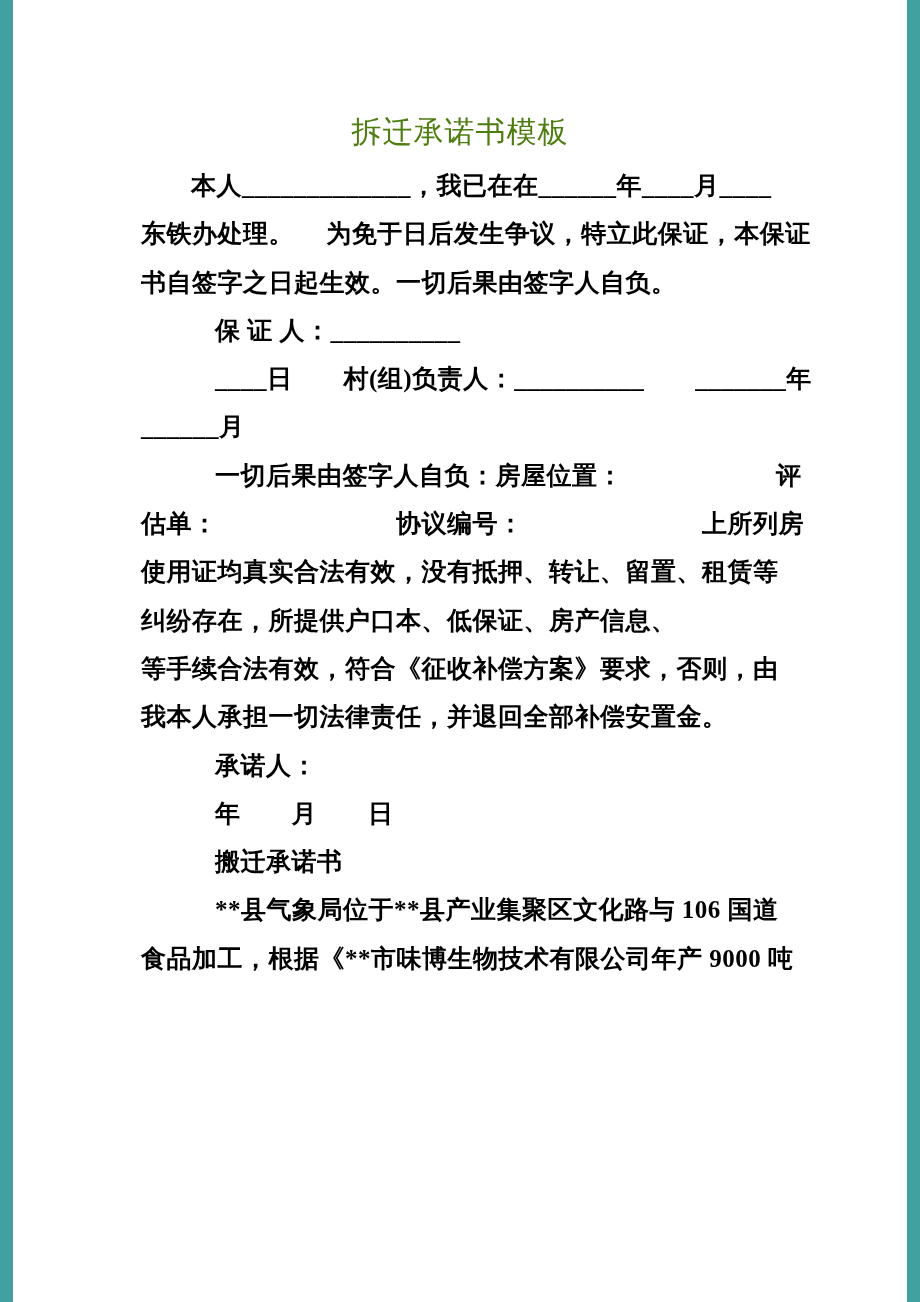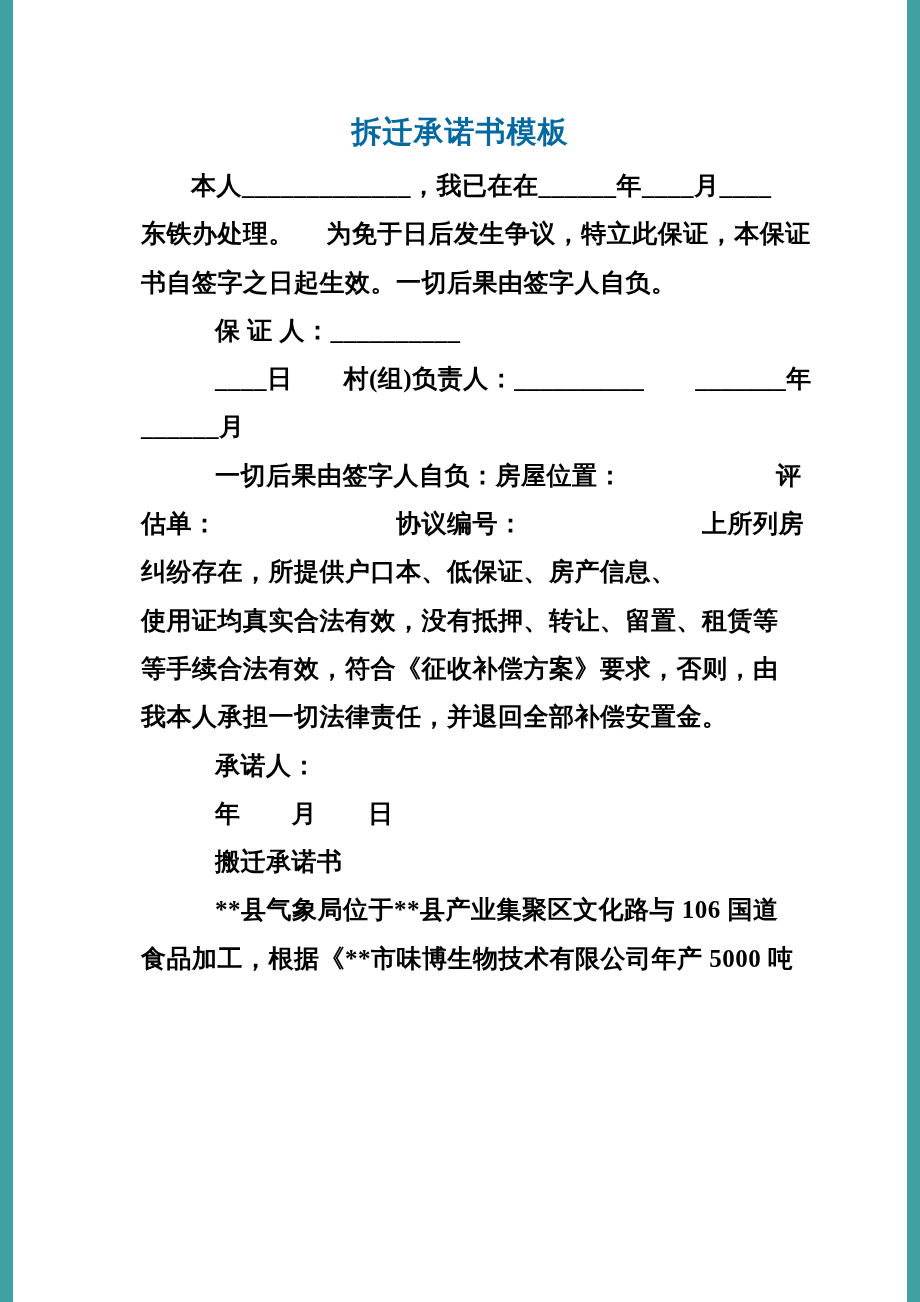--- a/index.html
+++ b/index.html
@@ -27,23 +27,23 @@
   }
   .edge-bar.left  { left: 0; }
   .edge-bar.right { right: 0; }
   .doc-title {
     position: absolute;
     top: 112px;
     left: 0;
     width: 100%;
     text-align: center;
     font-size: 30px;
-    font-weight: bold;
+    font-weight: normal;
     letter-spacing: 1px;
-    color: #0369a1;
+    color: #4d7c0f;
     white-space: pre;
   }
   .doc-body {
     position: absolute;
     top: 170px;
     left: 141px;
     width: 730px;
     color: #000000;
     font-weight: bold;
   }
@@ -68,23 +68,23 @@
 
   <div class="doc-body">
       <div class="line ind2">本人_____________，我已在在______年____月____</div>
       <div class="line">东铁办处理。　 为免于日后发生争议，特立此保证，本保证</div>
       <div class="line">书自签字之日起生效。一切后果由签字人自负。</div>
       <div class="line ind3">保 证 人：__________</div>
       <div class="line ind3">____日　　村(组)负责人：__________　　_______年</div>
       <div class="line">______月</div>
       <div class="line ind3">一切后果由签字人自负：房屋位置：　　　　　　评</div>
       <div class="line">估单：　　　　　　　协议编号：　　　　　　　上所列房</div>
+      <div class="line">使用证均真实合法有效，没有抵押、转让、留置、租赁等</div>
       <div class="line">纠纷存在，所提供户口本、低保证、房产信息、</div>
-      <div class="line">使用证均真实合法有效，没有抵押、转让、留置、租赁等</div>
       <div class="line">等手续合法有效，符合《征收补偿方案》要求，否则，由</div>
       <div class="line">我本人承担一切法律责任，并退回全部补偿安置金。</div>
       <div class="line ind3">承诺人：</div>
       <div class="line ind3">年　　月　　日</div>
       <div class="line ind3">搬迁承诺书</div>
       <div class="line ind3">**县气象局位于**县产业集聚区文化路与 106 国道</div>
-      <div class="line">食品加工，根据《**市味博生物技术有限公司年产 5000 吨</div>
+      <div class="line">食品加工，根据《**市味博生物技术有限公司年产 9000 吨</div>
     </div>
 </div>
 
 </body></html>

